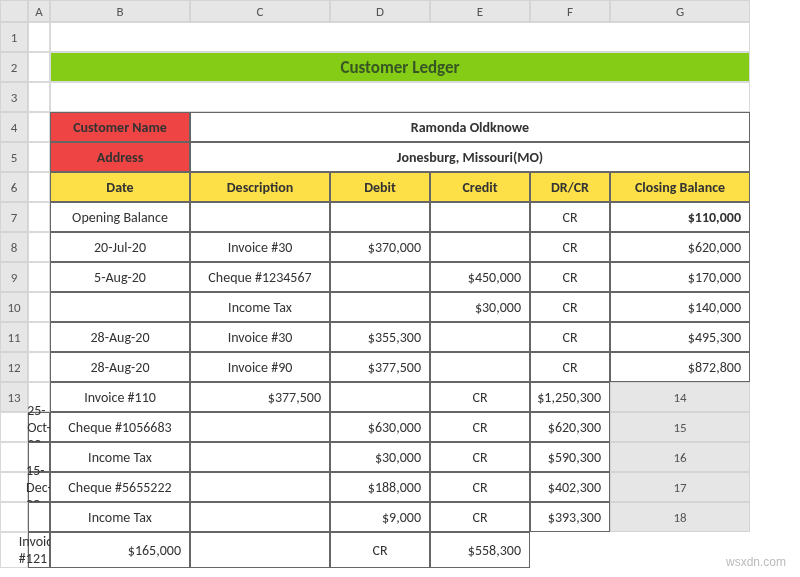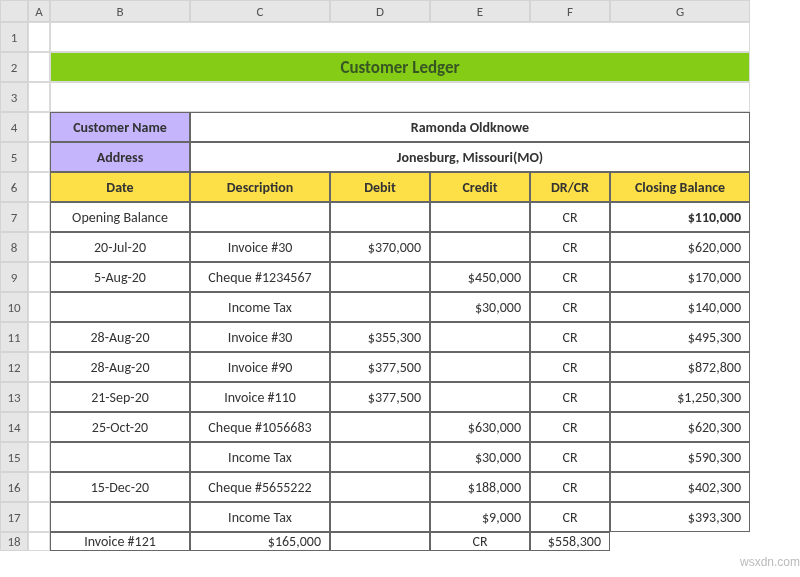--- a/index.html
+++ b/index.html
@@ -47,21 +47,21 @@
   }
   .blank { background: #fff; border: 1px solid #d9d9d9; }
   .title {
     background: #84cc16;
     font-weight: bold;
     font-size: 17px;
     color: #375623;
     justify-content: center;
   }
   .label-green-light {
-    background: #c4b5fd;
+    background: #ef4444;
     font-weight: bold;
     justify-content: center;
     border: 1px solid #666;
   }
   .hdr-green {
     background: #fde047;
     font-weight: bold;
     justify-content: center;
     border: 1px solid #666;
   }
@@ -74,21 +74,21 @@
     border: 1px solid #666;
     background: #fff;
     padding: 0 8px;
   }
   .center { justify-content: center; }
   .right { justify-content: flex-end; }
   .bold { font-weight: bold; }
   .watermark {
     position: absolute;
     bottom: 8px;
-    right: 0;
+    right: 14px;
     color: #bbb;
     font-size: 12px;
     font-family: Arial, sans-serif;
   }
   .corner {
     background: #e6e6e6;
     border: 1px solid #d4d4d4;
   }
 </style>
 </head>
@@ -185,21 +185,20 @@
   <div class="cell blank"></div>
   <div class="cell tcell center">28-Aug-20</div>
   <div class="cell tcell center">Invoice #90</div>
   <div class="cell tcell right">$377,500</div>
   <div class="cell tcell right"></div>
   <div class="cell tcell center">CR</div>
   <div class="cell tcell right">$872,800</div>
 
   <div class="rowhdr">13</div>
   <div class="cell blank"></div>
-  <div class="cell tcell center">21-Sep-20</div>
   <div class="cell tcell center">Invoice #110</div>
   <div class="cell tcell right">$377,500</div>
   <div class="cell tcell right"></div>
   <div class="cell tcell center">CR</div>
   <div class="cell tcell right">$1,250,300</div>
 
   <div class="rowhdr">14</div>
   <div class="cell blank"></div>
   <div class="cell tcell center">25-Oct-20</div>
   <div class="cell tcell center">Cheque #1056683</div>

